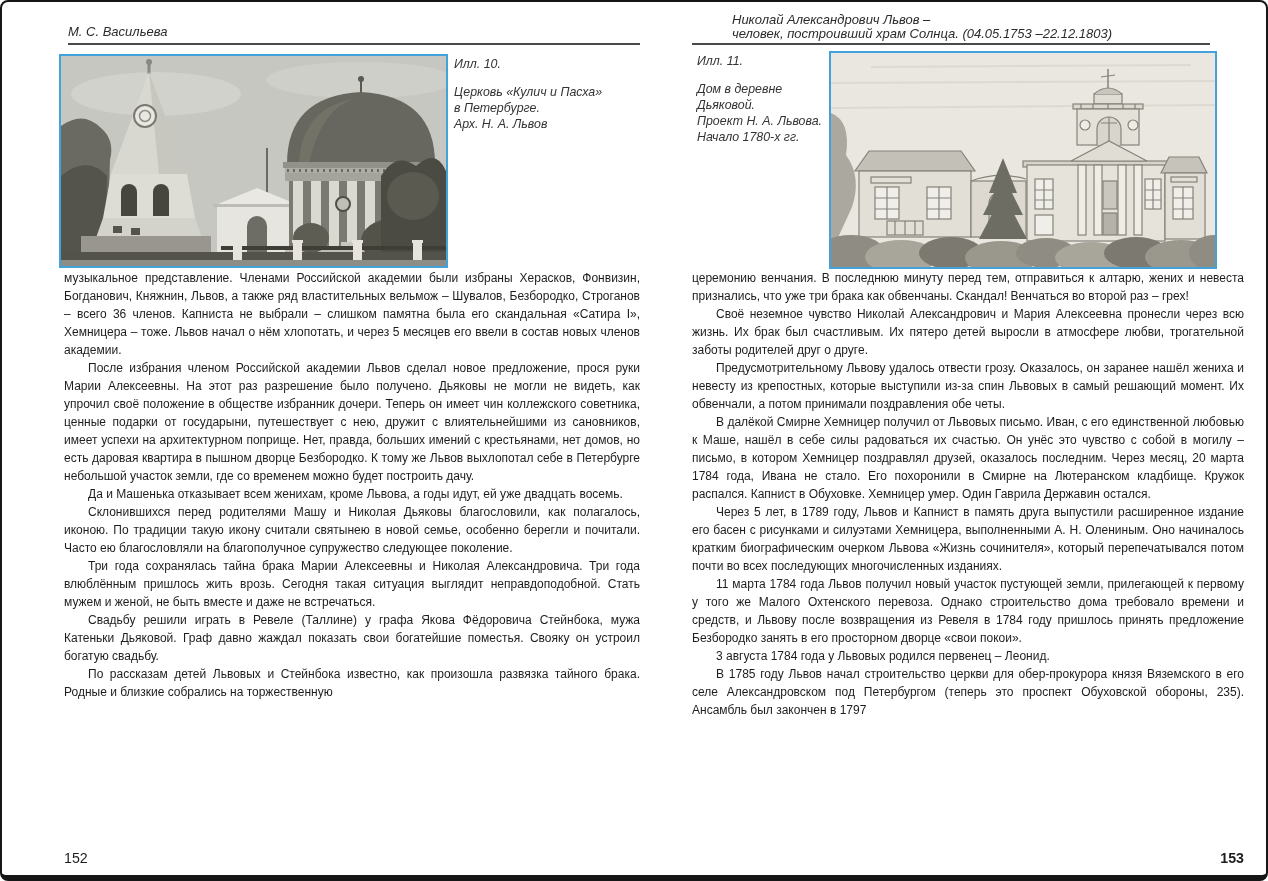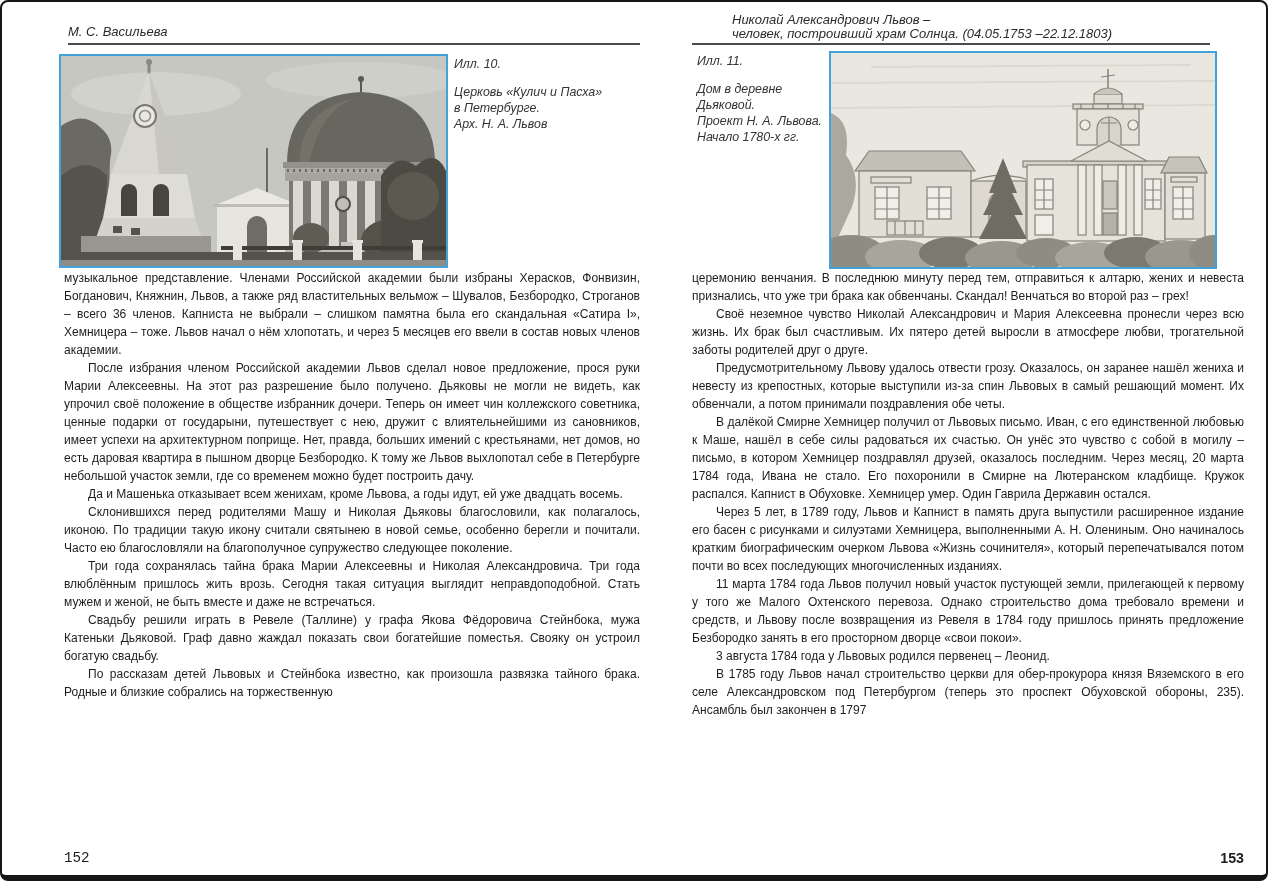--- a/index.html
+++ b/index.html
@@ -51,21 +51,21 @@
     text-align:justify;
     height:578px;overflow:hidden;
   }
   .col-left{left:62px;width:576px;}
   .col-right{left:690px;width:552px;}
   .text-col p{margin:0;padding:0;}
   .text-col p.ind{text-indent:24px;}
   .pagenum{
     position:absolute;top:848px;font-size:14.2px;color:#1d1d1d;
   }
-  .pn-left{left:62px;font-family:Liberation Mono, monospace;}
+  .pn-left{left:62px;}
   .pn-right{left:690px;width:552px;text-align:right;font-weight:bold;}
 </style>
 </head>
 <body>
 
 <div class="spread">
 
   <div class="running-head rh-left">М. С. Васильева</div>
   <div class="head-rule rule-left"></div>
 

